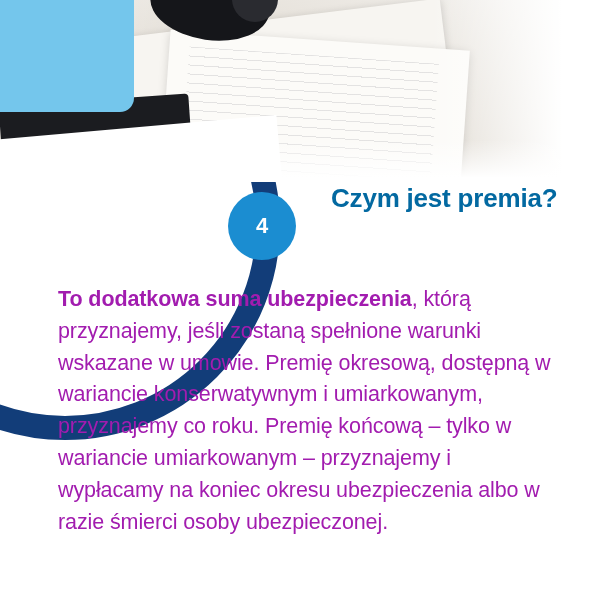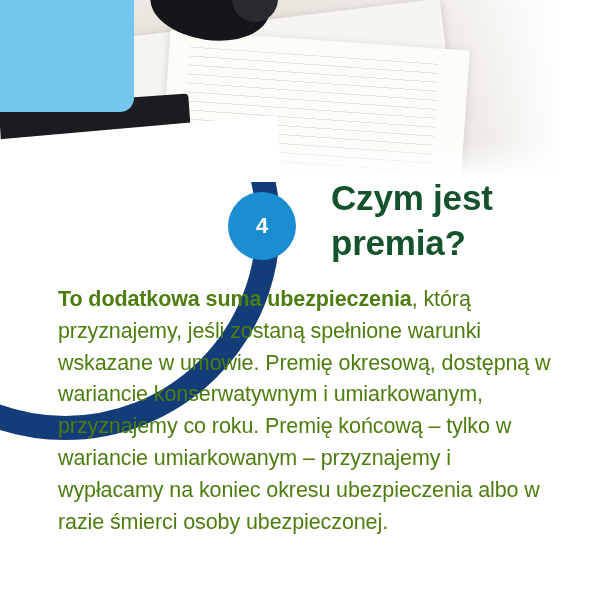--- a/index.html
+++ b/index.html
@@ -168,36 +168,36 @@
     display: flex;
     align-items: center;
     justify-content: center;
     letter-spacing: 0;
   }
 
   
   .title {
     position: absolute;
     left: 331px;
-    top: 176px;
+    top: 182px;
     width: 250px;
-    color: #14532d;
-    font-size: 35px;
+    color: #0369a1;
+    font-size: 26px;
     font-weight: bold;
     line-height: 1.28;
     letter-spacing: -0.2px;
   }
 
   
   .body-copy {
     position: absolute;
     left: 58px;
     top: 284px;
     width: 500px;
-    color: #4d7c0f;
+    color: #a21caf;
     font-size: 21.5px;
     line-height: 1.48;
     letter-spacing: -0.1px;
   }
   .body-copy .lead {
     font-weight: bold;
   }
 </style>
 </head>
 <body>

